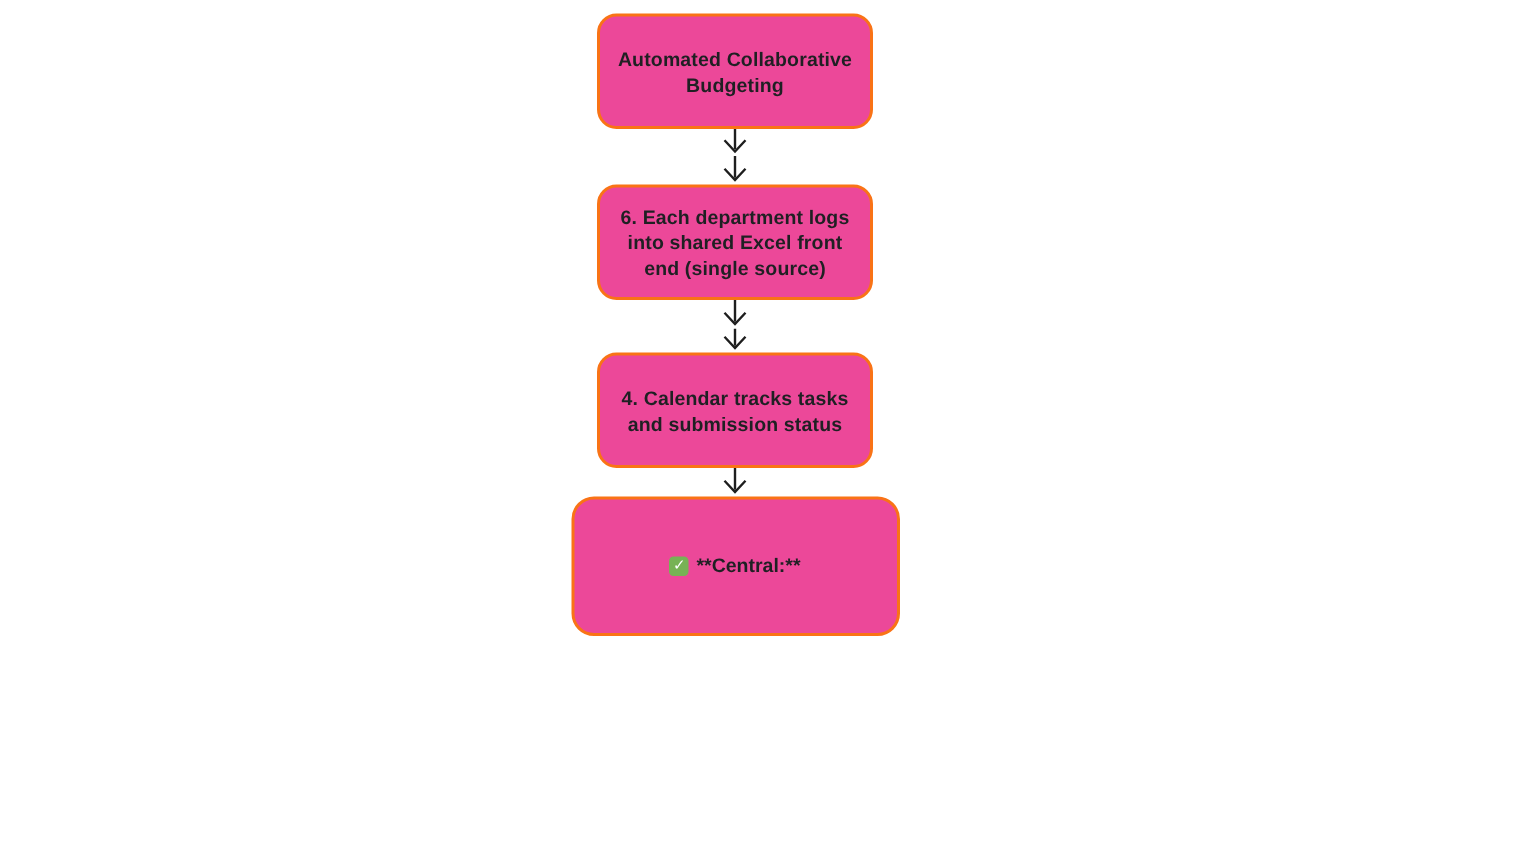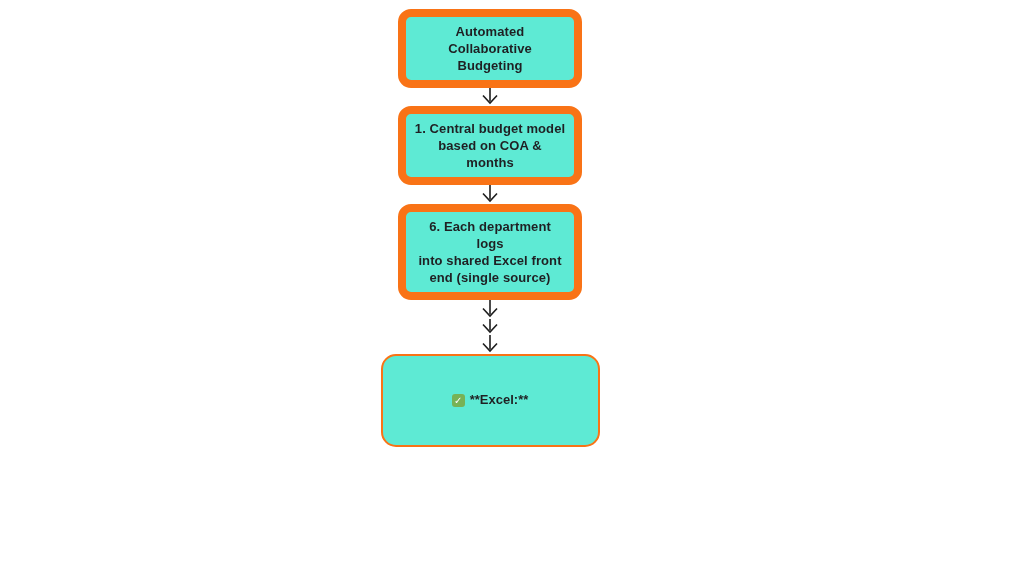--- a/index.html
+++ b/index.html
@@ -21,23 +21,23 @@
     top: 9px;
     width: 220px;
     display: flex;
     flex-direction: column;
     align-items: center;
   }
   .box {
     box-sizing: border-box;
     width: 184px;
     min-height: 77px;
-    border: 8px solid #f97316;
+    border: 2px solid #f97316;
     border-radius: 13px;
-    background: #5eead4;
+    background: #ec4899;
     display: flex;
     flex-direction: column;
     align-items: center;
     justify-content: center;
     padding: 6px 8px;
   }
   .box-text {
     white-space: pre-line;
     text-align: center;
     font-size: 13px;
@@ -94,24 +94,20 @@
     <div class="box">
       <div class="box-text">Automated Collaborative
 Budgeting</div>
     </div>
 
     <svg class="arrow" width="24" height="18" viewBox="0 0 24 18">
       <path d="M12 0 L12 13.5" stroke="#1e1e1e" stroke-width="1.6" fill="none"></path>
       <path d="M5 7.5 L12 15 L19 7.5" stroke="#1e1e1e" stroke-width="1.6" fill="none" stroke-linejoin="miter"></path>
     </svg>
 
-    <div class="box">
-      <div class="box-text">1. Central budget model
-based on COA &amp; months</div>
-    </div>
 
     <svg class="arrow" width="24" height="19" viewBox="0 0 24 19">
       <path d="M12 0 L12 14.5" stroke="#1e1e1e" stroke-width="1.6" fill="none"></path>
       <path d="M5 8.5 L12 16 L19 8.5" stroke="#1e1e1e" stroke-width="1.6" fill="none" stroke-linejoin="miter"></path>
     </svg>
 
     <div class="box">
       <div class="box-text">6. Each department logs
 into shared Excel front
 end (single source)</div>
@@ -121,27 +117,31 @@
       <path d="M12 0 L12 14.5" stroke="#1e1e1e" stroke-width="1.6" fill="none"></path>
       <path d="M5 8.5 L12 16 L19 8.5" stroke="#1e1e1e" stroke-width="1.6" fill="none" stroke-linejoin="miter"></path>
     </svg>
 
 
     <svg class="arrow" width="24" height="16" viewBox="0 0 24 16">
       <path d="M12 0 L12 11.5" stroke="#1e1e1e" stroke-width="1.6" fill="none"></path>
       <path d="M5 5.5 L12 13 L19 5.5" stroke="#1e1e1e" stroke-width="1.6" fill="none" stroke-linejoin="miter"></path>
     </svg>
 
+    <div class="box">
+      <div class="box-text">4. Calendar tracks tasks
+and submission status</div>
+    </div>
 
     <svg class="arrow" width="24" height="19" viewBox="0 0 24 19">
       <path d="M12 0 L12 14.5" stroke="#1e1e1e" stroke-width="1.6" fill="none"></path>
       <path d="M5 8.5 L12 16 L19 8.5" stroke="#1e1e1e" stroke-width="1.6" fill="none" stroke-linejoin="miter"></path>
     </svg>
 
     <div class="box result">
       <div class="result-header">
         <span class="check">✓</span>
-        <span>**Excel:**</span>
+        <span>**Central:**</span>
       </div>
     </div>
 
   </div>
 </div>
 
 </body></html>

